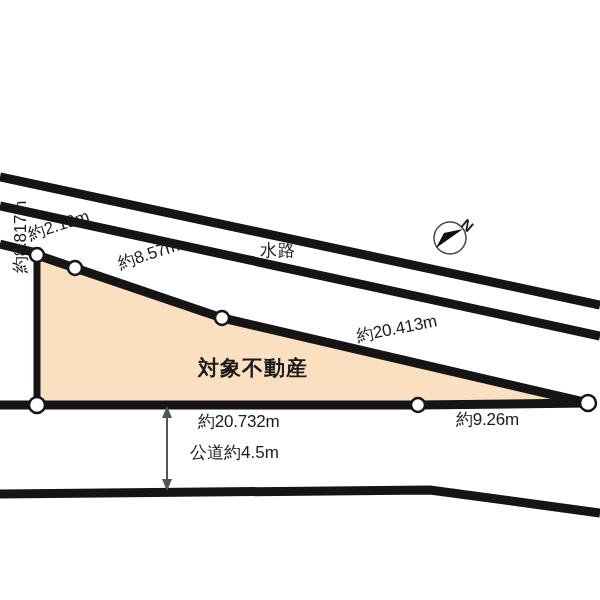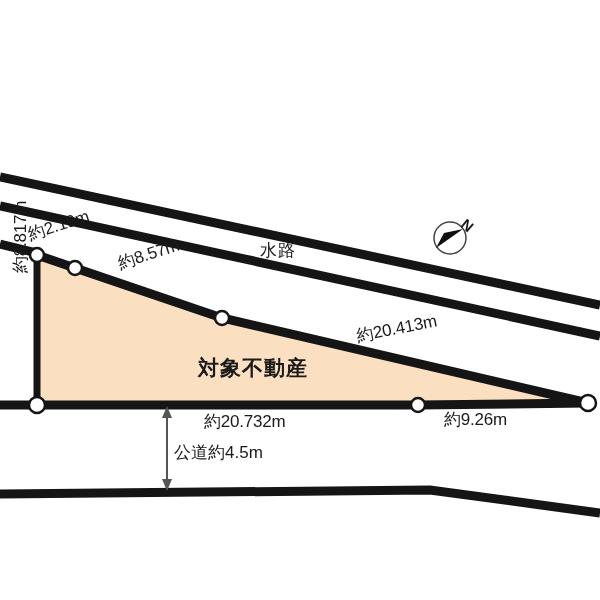--- a/index.html
+++ b/index.html
@@ -63,44 +63,44 @@
     transform: rotate(-18deg);
     transform-origin: left top;
   }
   #label-approx-20-413 {
     left: 355px;
     top: 328px;
     transform: rotate(-11deg);
     transform-origin: left top;
   }
   #label-approx-9-26 {
-    left: 444px;
+    left: 456px;
     top: 411px;
   }
   #label-approx-20-732 {
-    left: 204px;
+    left: 198px;
     top: 413px;
   }
   #label-approx-8-817 {
     left: 12px;
     top: 273px;
     transform: rotate(-90deg);
     transform-origin: left top;
   }
   #label-parcel {
     left: 158px;
     top: 357px;
     margin-left: 40px;
   }
   #label-waterway {
     left: 260px;
     top: 242px;
   }
   #label-public-road {
-    left: 174px;
+    left: 190px;
     top: 444px;
   }
   #label-compass-n {
     left: 468px;
     top: 216px;
     font-size: 15px;
     font-weight: 700;
     transform: rotate(40deg);
     transform-origin: left top;
   }

